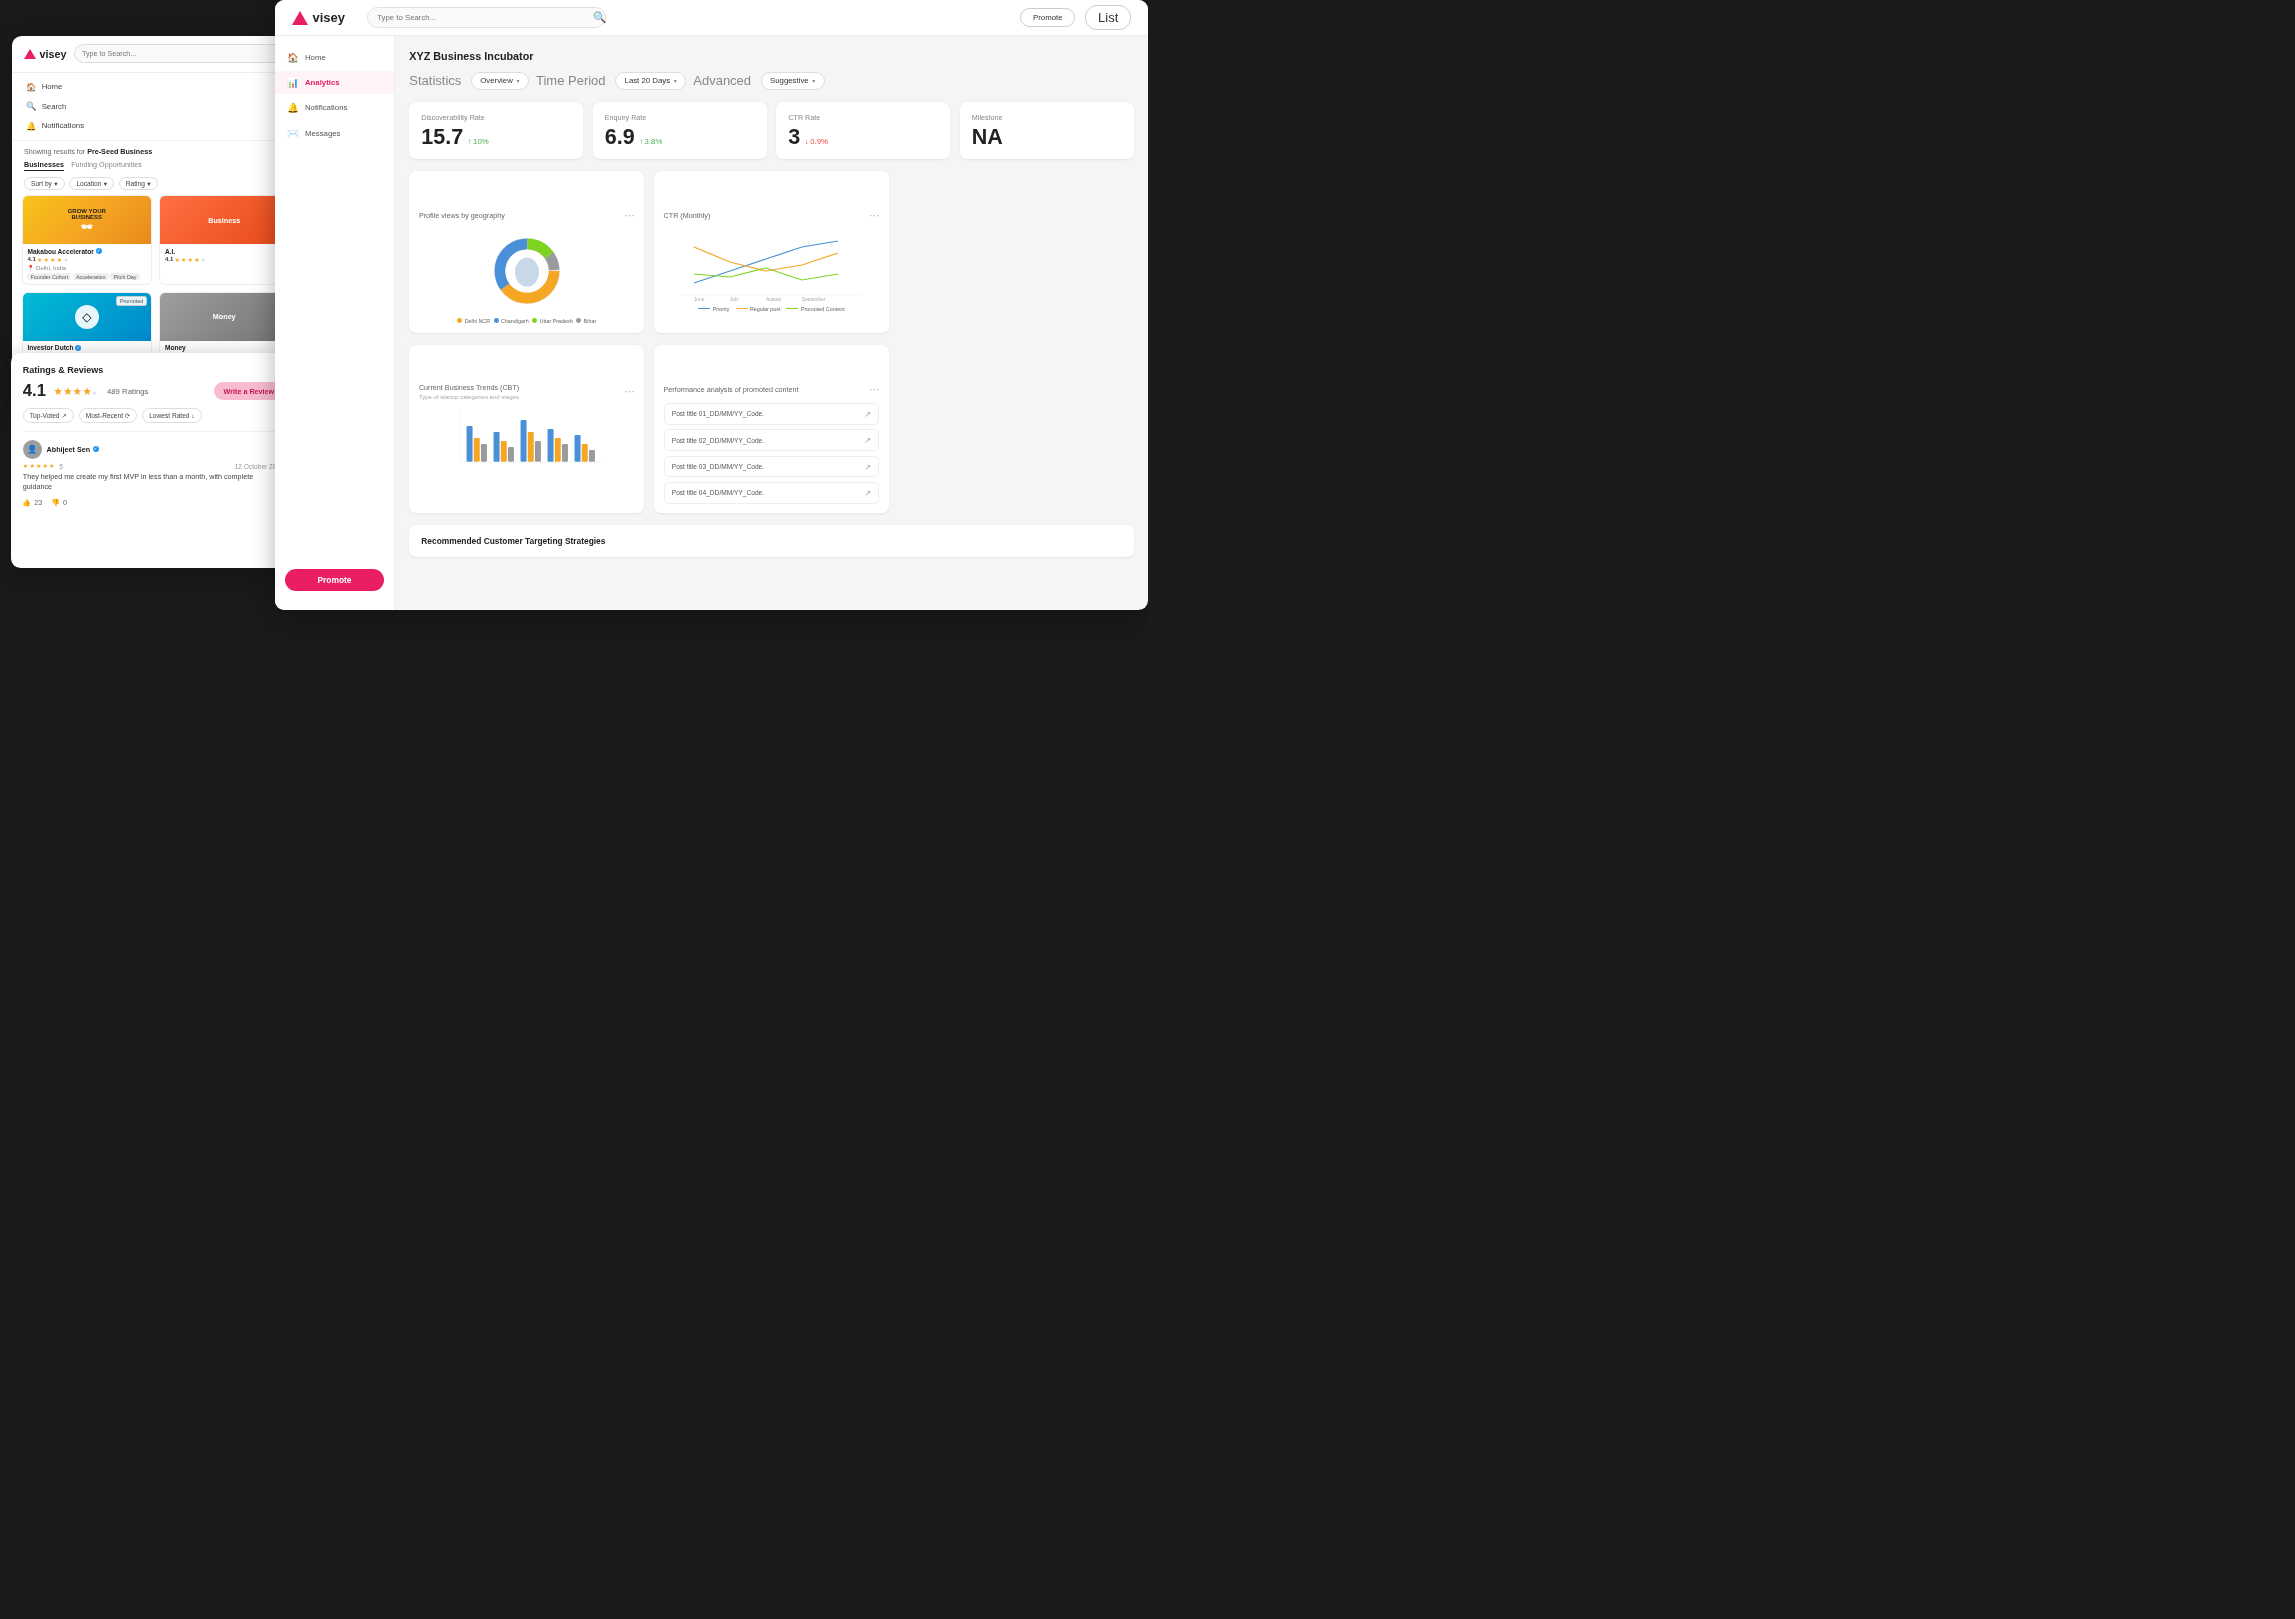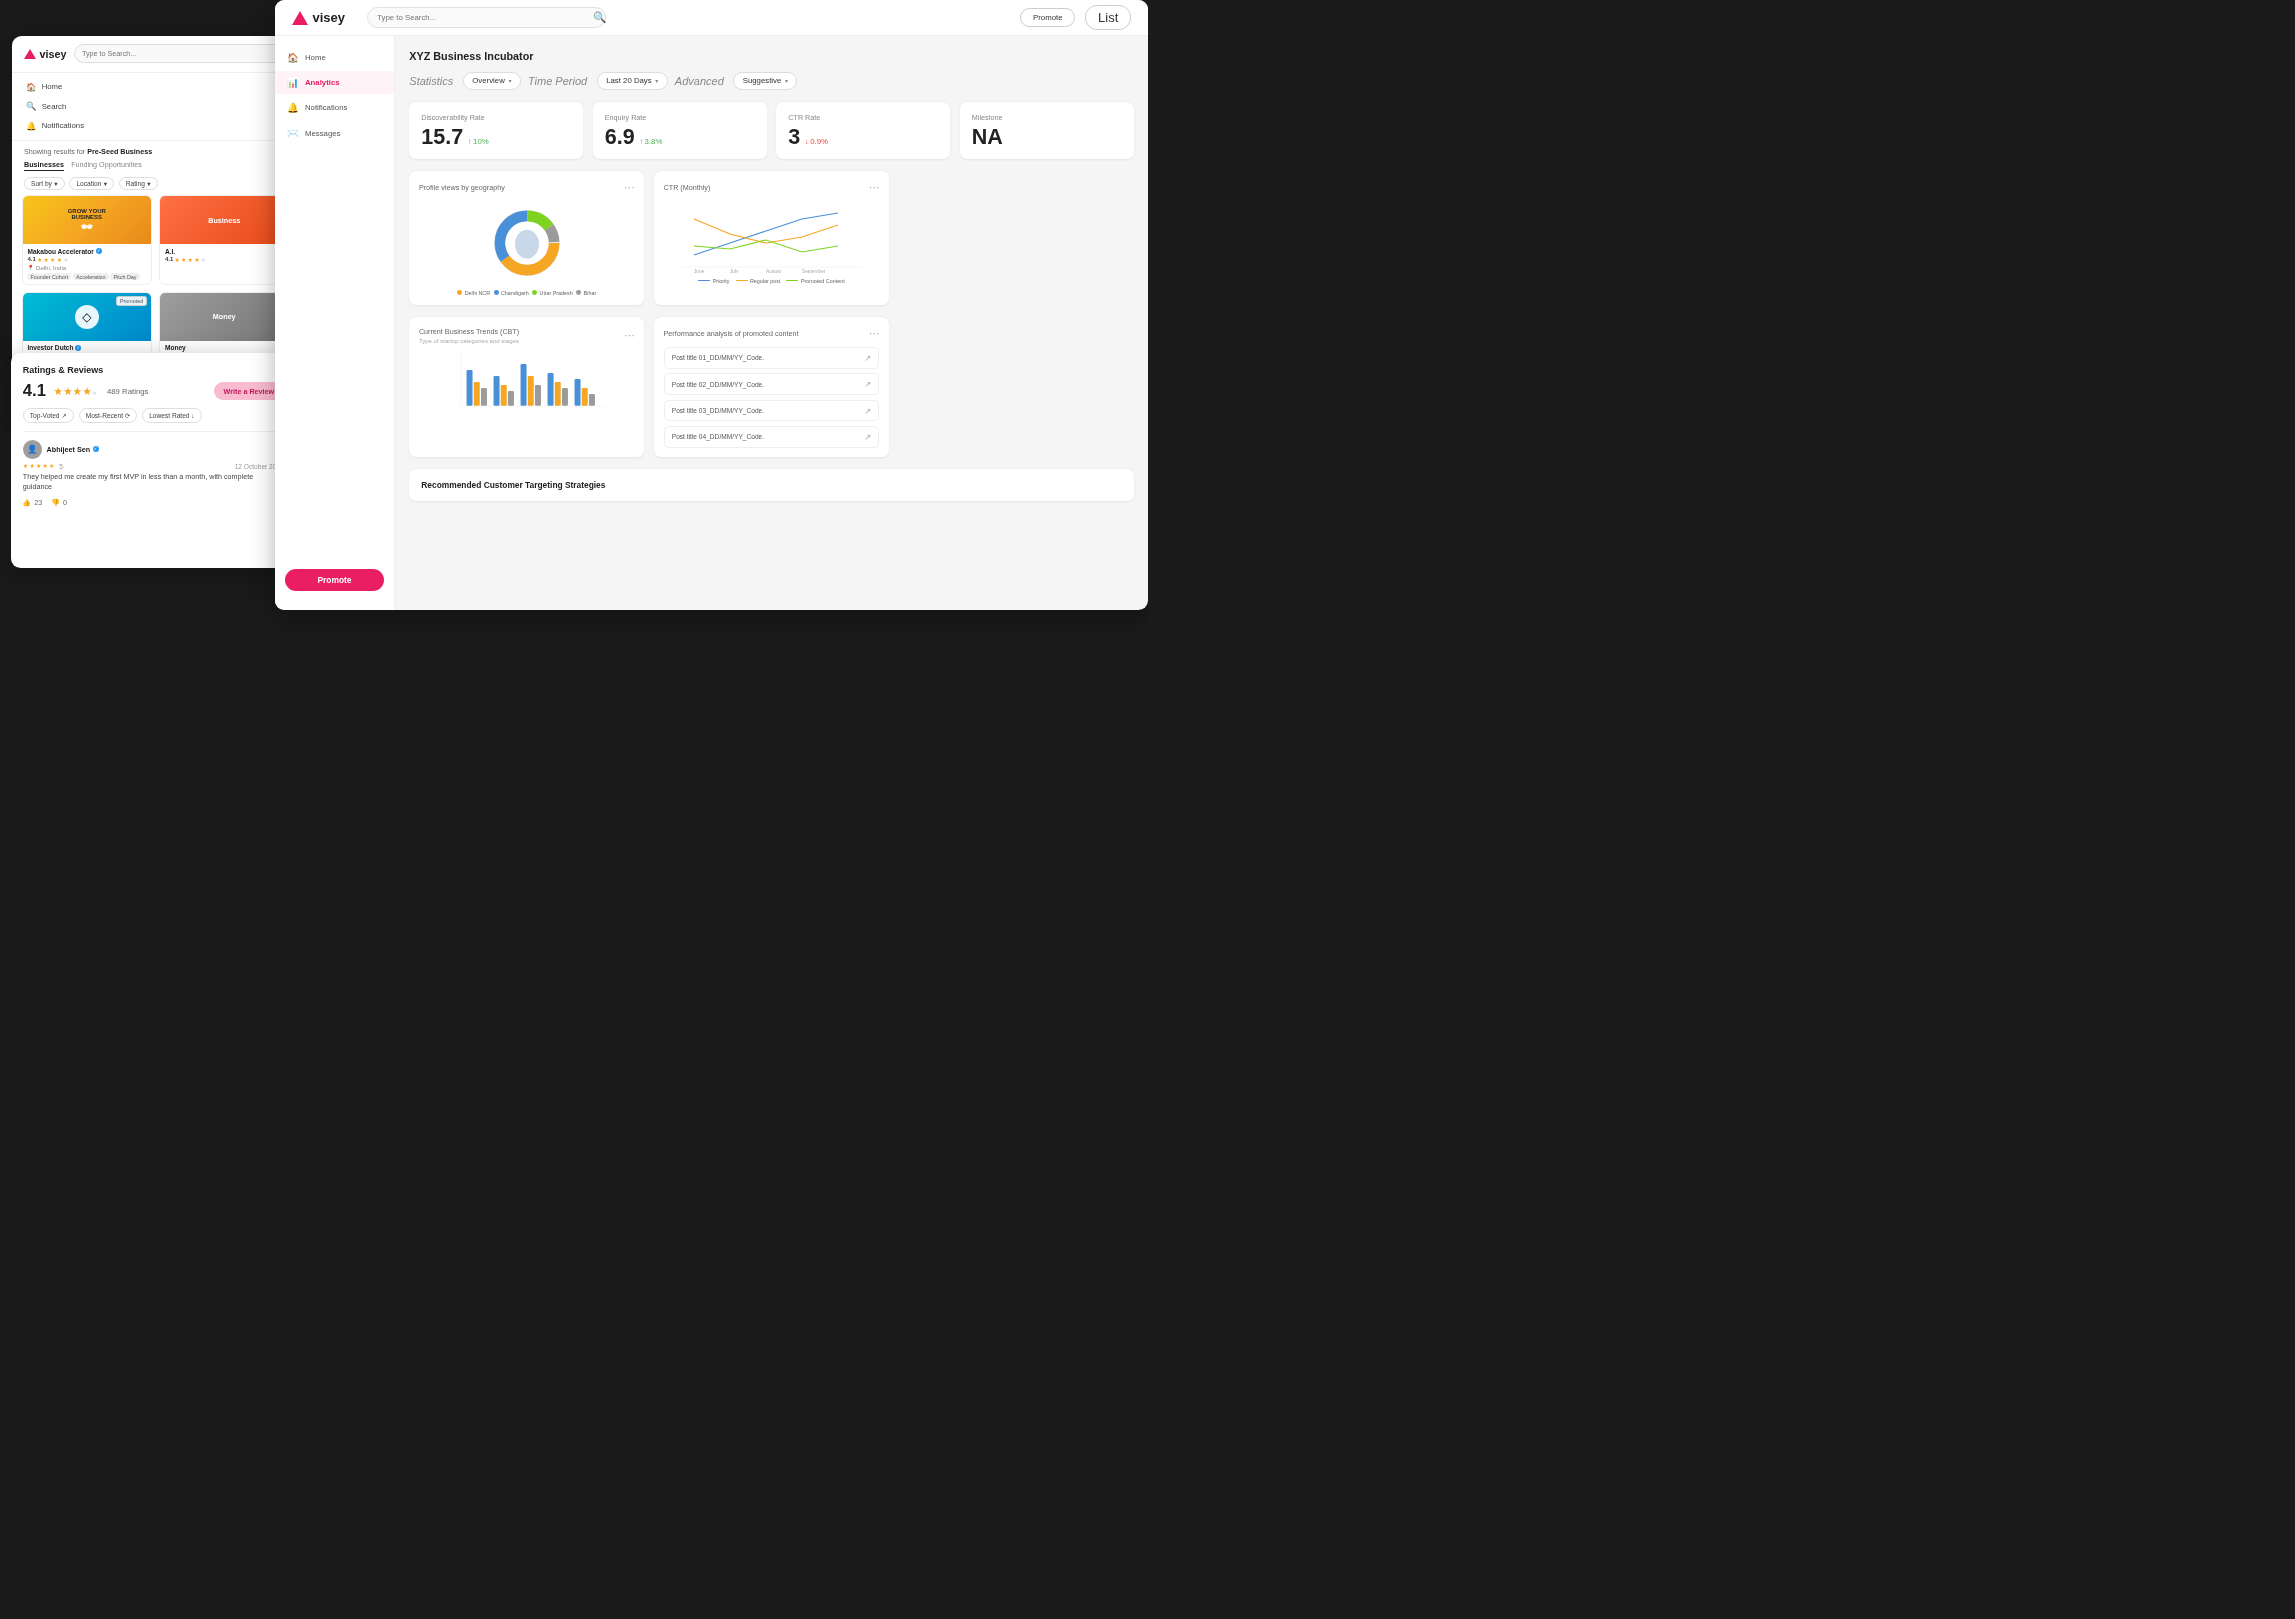--- a/index.html
+++ b/index.html
@@ -466,21 +466,21 @@
       font-weight: 700;
       color: #222;
       margin-bottom: 9.6px;
     }
     .stats-controls {
       display: flex;
       gap: 7.2px;
       align-items: center;
       margin-bottom: 12px;
     }
-    .stat-label { font-size: 11px; color: #888; margin-right: 2.4px; font-style: italic; }
+    .stat-label { font-size: 13px; color: #888; margin-right: 2.4px; }
     .stat-dropdown {
       display: flex;
       align-items: center;
       gap: 3.6px;
       border: 0.6px solid #ddd;
       border-radius: 12px;
       padding: 3.6px 8.4px;
       font-size: 7.8px;
       color: #333;
       background: #fff;
@@ -547,20 +547,21 @@
       padding: 9.6px;
       box-shadow: 0 0.6px 2.4px rgba(0,0,0,0.07);
     }
     .chart-title {
       font-size: 7.2px;
       color: #666;
       margin-bottom: 7.2px;
       display: flex;
       align-items: center;
       justify-content: space-between;
+      margin-top: 28px;
     }
     .chart-more { font-size: 10.8px; color: #aaa; cursor: pointer; }
 
     
     .donut-wrapper {
       display: flex;
       flex-direction: column;
       align-items: center;
     }
     .donut-svg { width: 84px; height: 84px; }

